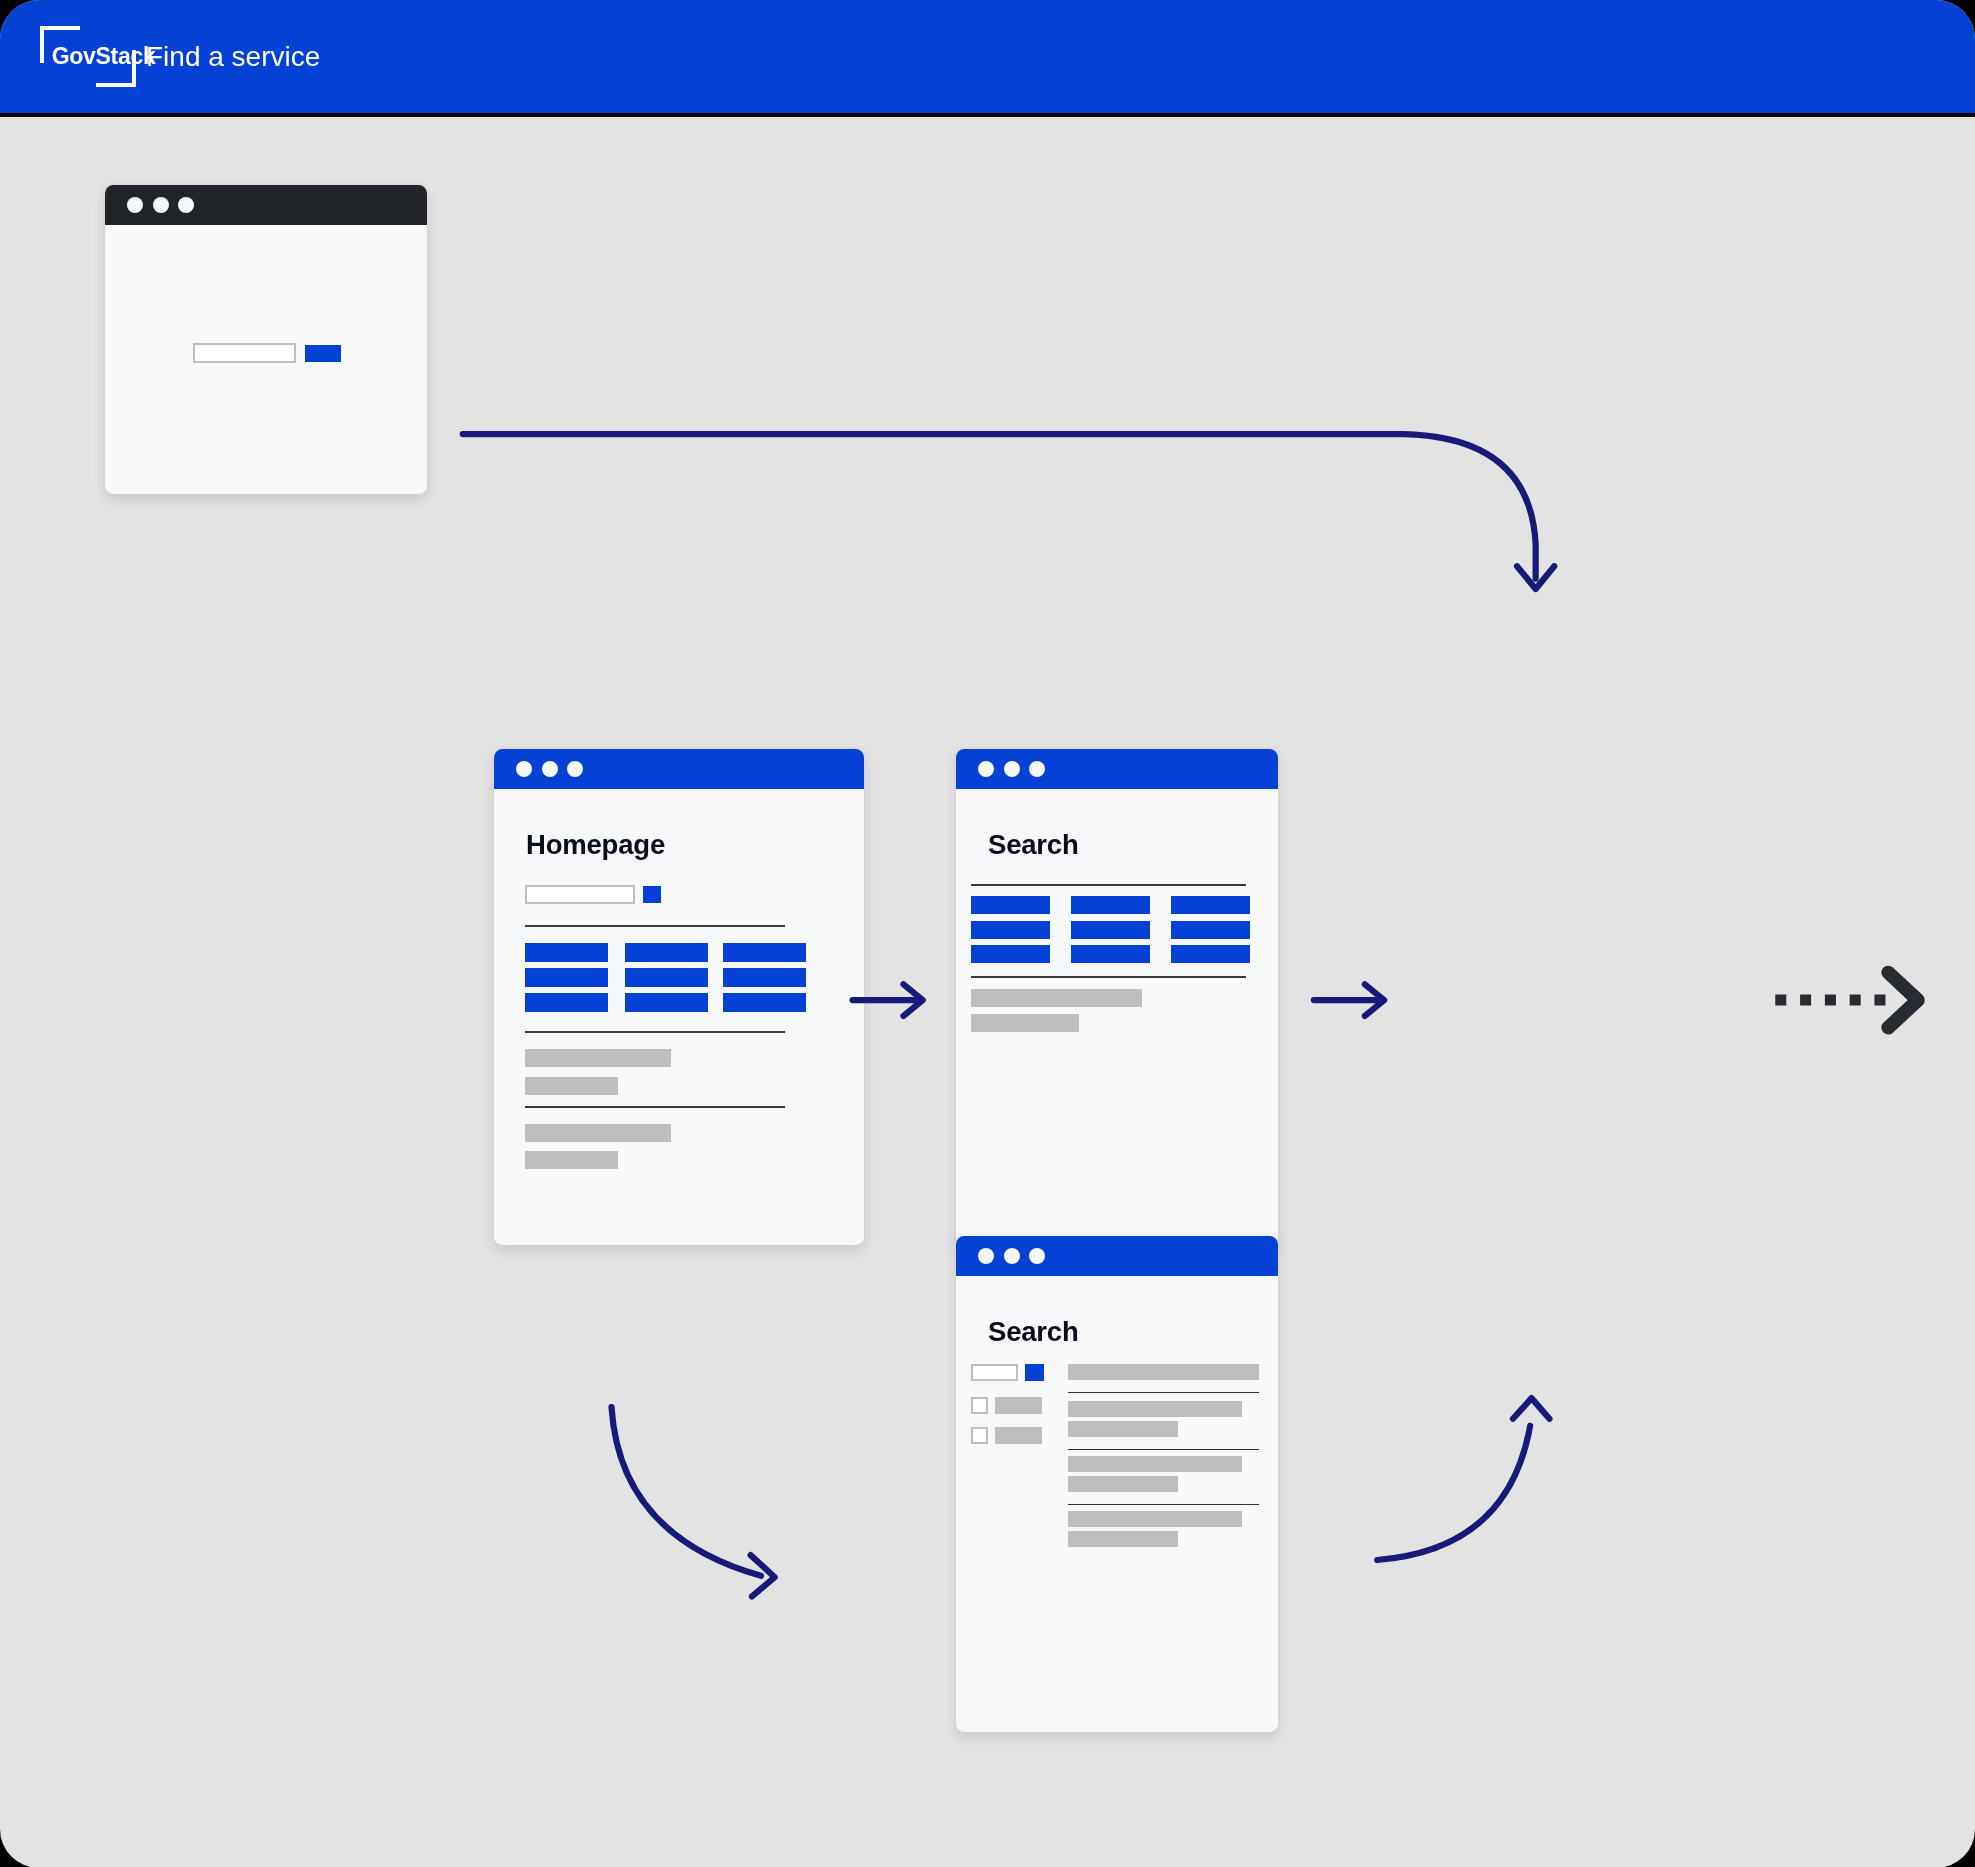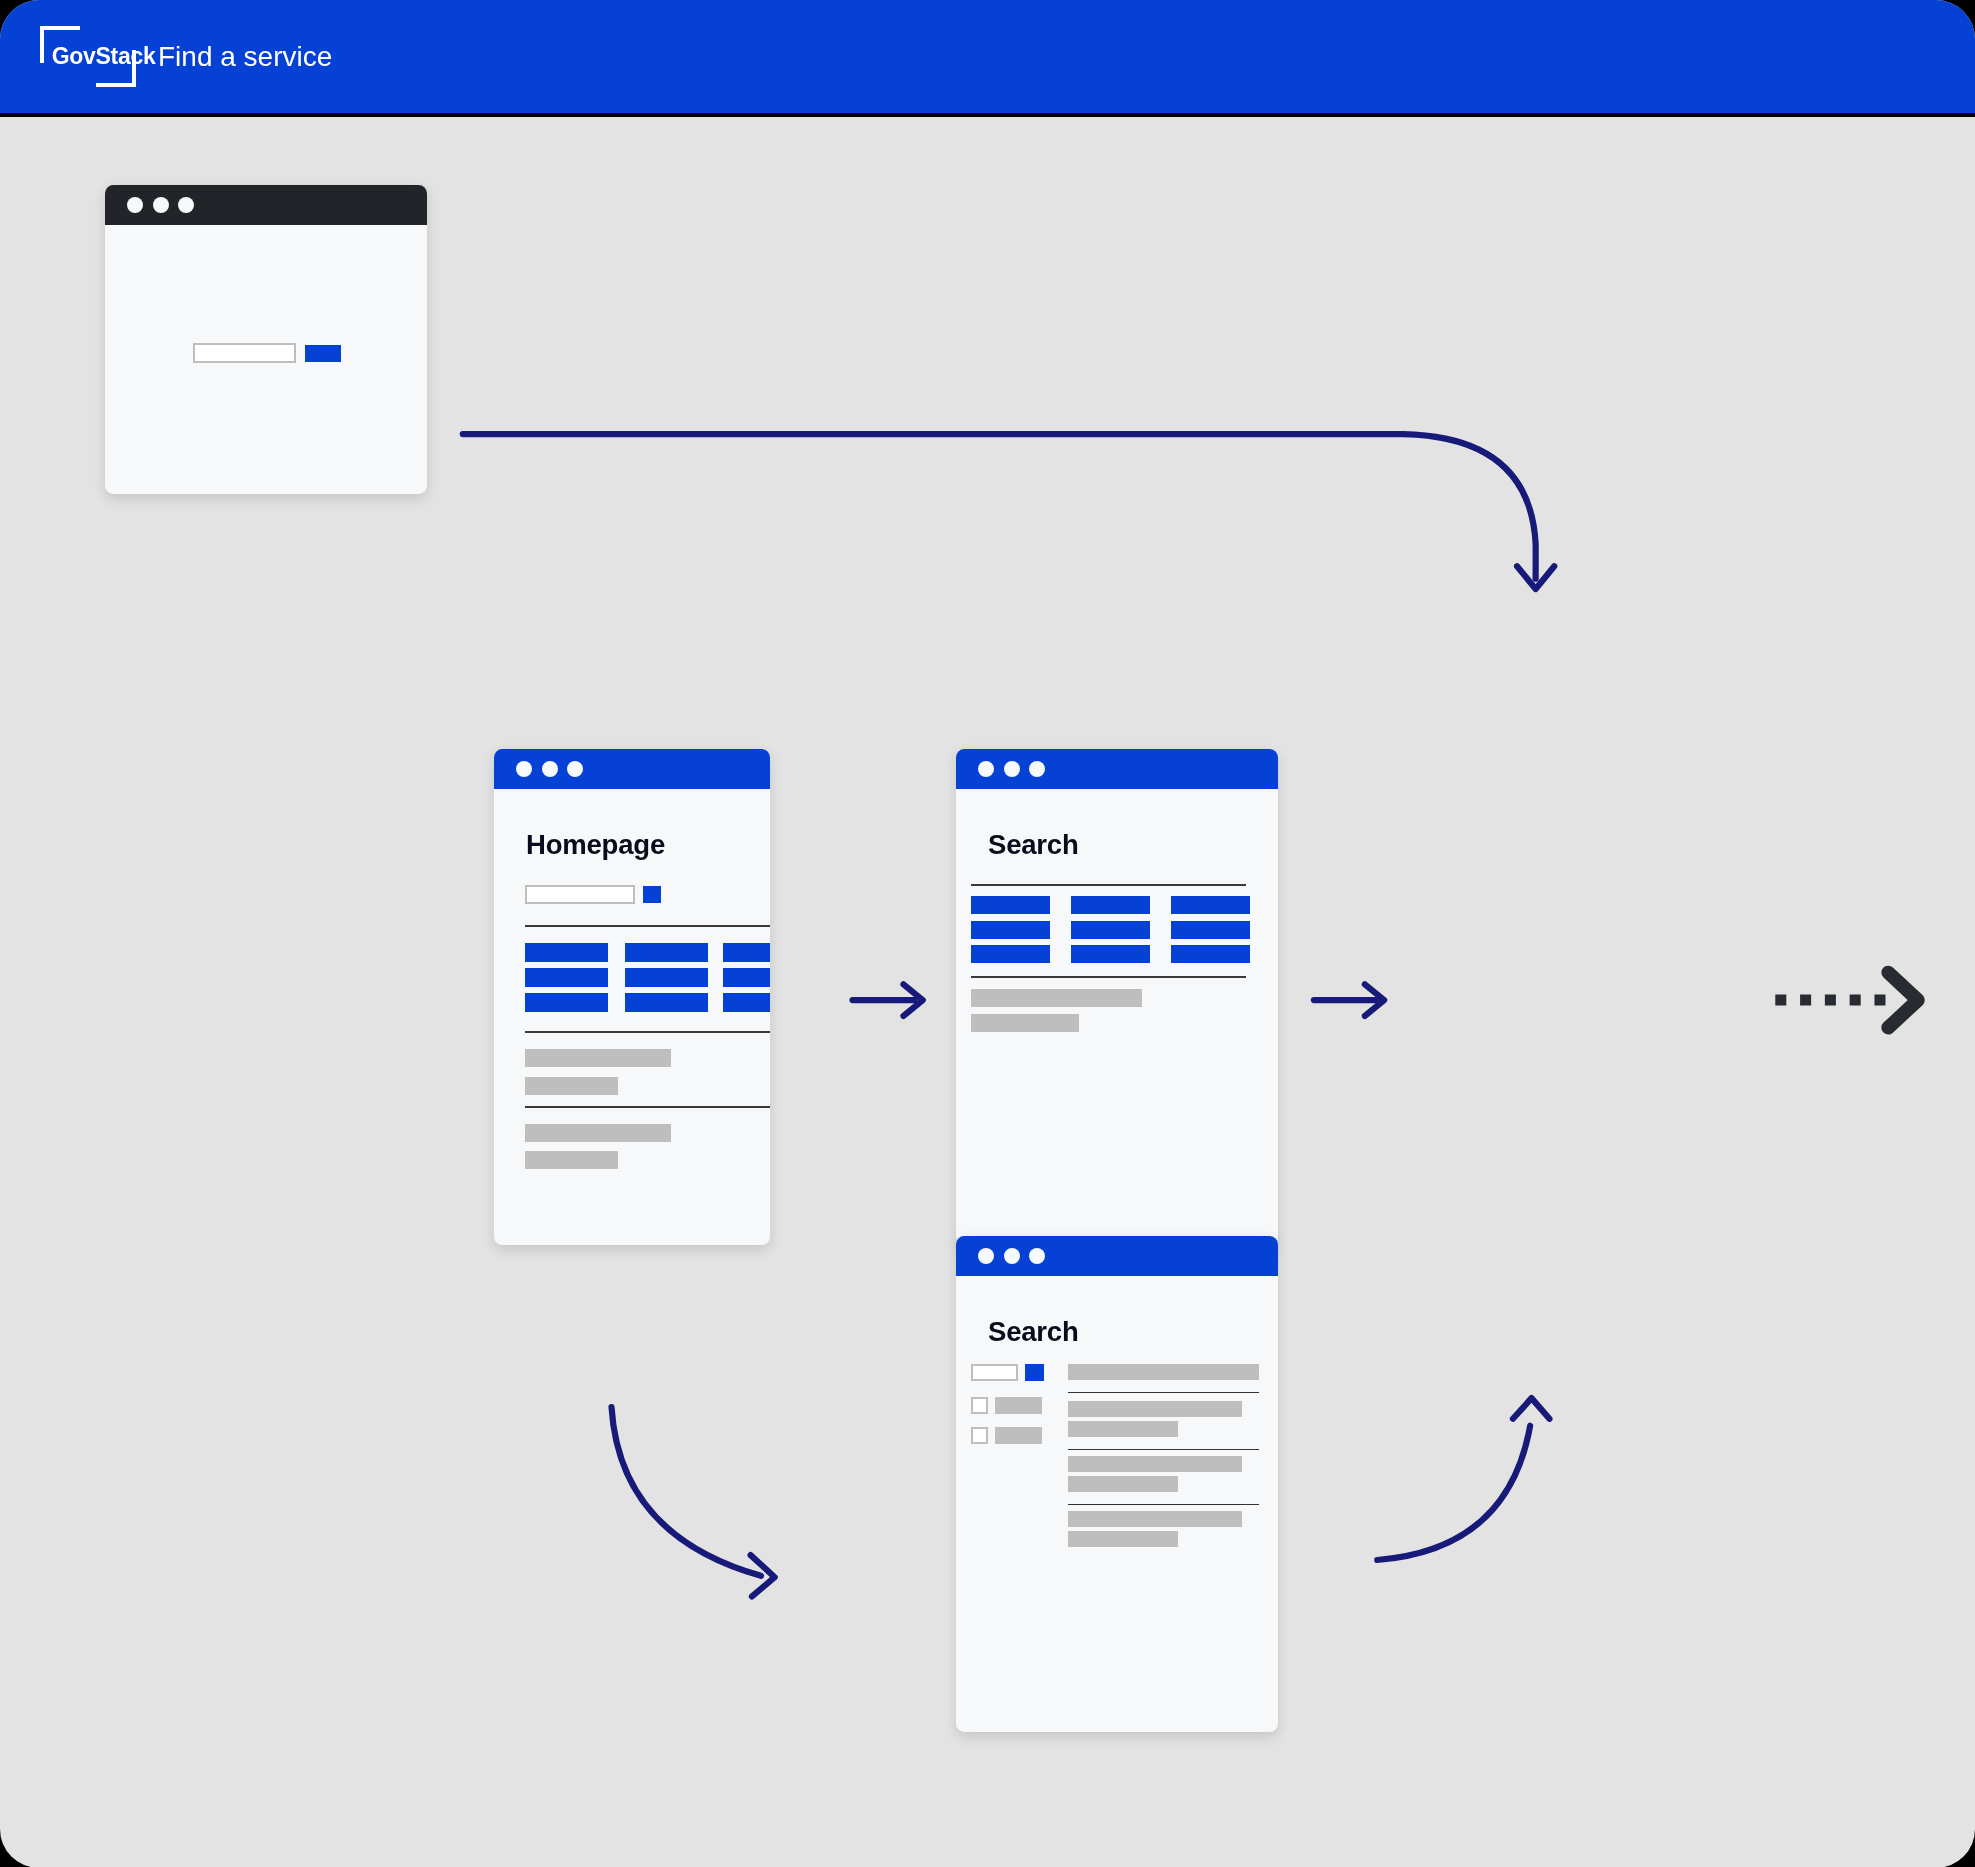--- a/index.html
+++ b/index.html
@@ -62,21 +62,21 @@
     width: 77px;
     text-align: center;
     color: #FFFFFF;
     font-size: 23px;
     font-weight: 700;
     letter-spacing: -0.3px;
     line-height: 26px;
     white-space: nowrap;
   }
   #header-title {
-    margin-left: 22px;
+    margin-left: 10px;
     color: #FFFFFF;
     font-size: 28px;
     font-weight: 400;
     line-height: 33px;
     white-space: nowrap;
   }
 
   
   .card {
     position: absolute;
@@ -188,21 +188,21 @@
           <i></i>
           <i></i>
         </span>
     </div>
     <div class="card-body">
       <div class="wf-input" style="left:88px; top:118px; width:103px; height:20px;"></div>
       <div class="wf-btn-sq" style="left:200px; top:120px; width:36px; height:17px;"></div>
     </div>
   </div>
 
-  <div class="card" style="left:494px; top:749px; width:276px; height:496px;">
+  <div class="card" style="left:494px; top:749px; width:370px; height:496px;">
     <div class="titlebar blue">
       <span class="dots">
           <i></i>
           <i></i>
           <i></i>
         </span>
     </div>
     <div class="card-body">
       <div class="card-title" style="top:40px;">Homepage</div>
 

